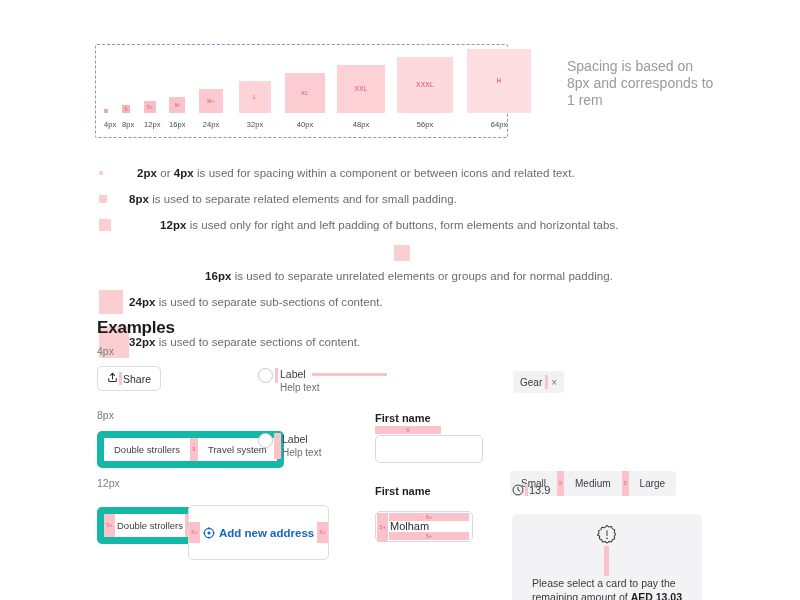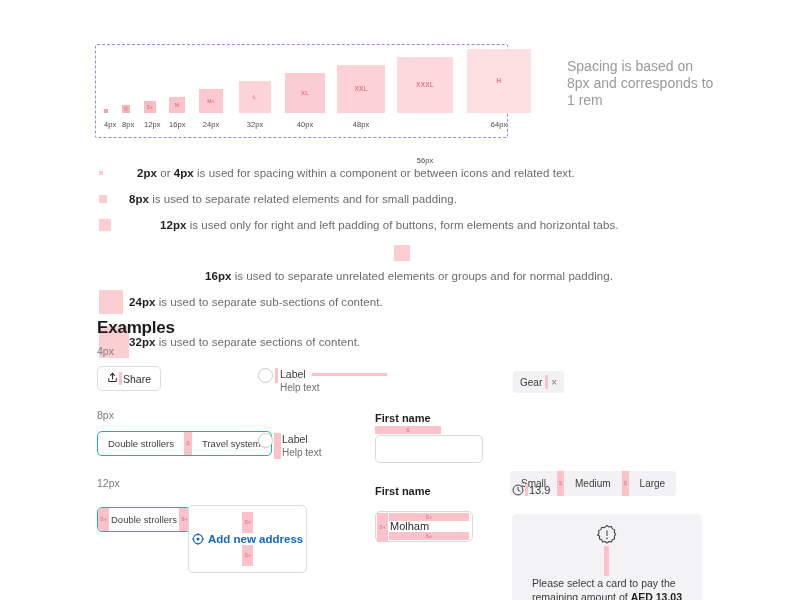--- a/index.html
+++ b/index.html
@@ -154,21 +154,21 @@
     border-radius: 3px;
     padding: 4px 7px;
     font-size: 10px;
     color: #3a3a3a;
   }
   .chip .x { color: #777; font-size: 10px; }
 
   .toggle-group {
     display: inline-flex;
     align-items: stretch;
-    border: 1px solid #14b8a6;
+    border: 7px solid #14b8a6;
     border-radius: 5px;
     background: #fff;
     overflow: hidden;
   }
   .toggle-item {
     padding: 6px 10px;
     font-size: 9.5px;
     color: #3d3d3d;
     display: flex;
     align-items: center;
@@ -195,22 +195,21 @@
     border-radius: 5px;
     background: #fff;
   }
 
   .link-btn {
     display: inline-flex;
     align-items: center;
     border: 1px solid #dcdcdc;
     border-radius: 5px;
     background: #fff;
-    padding: 6px 0;
-    flex-direction: column;
+    padding: 16px 0;
   }
   .link-txt {
     color: #1566c0;
     font-size: 11.5px;
     font-weight: 700;
   }
 
   .clock-row {
     display: inline-flex;
     align-items: center;
@@ -273,21 +272,21 @@
       </div>
     <div class="scale-labels" id="scale-labels">
         <div class="scale-lbl" style="margin-left: 0px; width: 4px;">4px</div>
         <div class="scale-lbl" style="margin-left: 14px; width: 8px;">8px</div>
         <div class="scale-lbl" style="margin-left: 14px; width: 12px;">12px</div>
         <div class="scale-lbl" style="margin-left: 13px; width: 16px;">16px</div>
         <div class="scale-lbl" style="margin-left: 14px; width: 24px;">24px</div>
         <div class="scale-lbl" style="margin-left: 16px; width: 32px;">32px</div>
         <div class="scale-lbl" style="margin-left: 14px; width: 40px;">40px</div>
         <div class="scale-lbl" style="margin-left: 12px; width: 48px;">48px</div>
-        <div class="scale-lbl" style="margin-left: 12px; width: 56px; margin-top: 36px;">56px</div>
+        <div class="scale-lbl" style="margin-left: 12px; width: 56px;">56px</div>
         <div class="scale-lbl" style="margin-left: 14px; width: 64px;">64px</div>
       </div>
   </div>
 
   <div class="scale-note">
     <div>Spacing is based on</div>
     <div>8px and corresponds to</div>
     <div>1 rem</div>
   </div>
 

